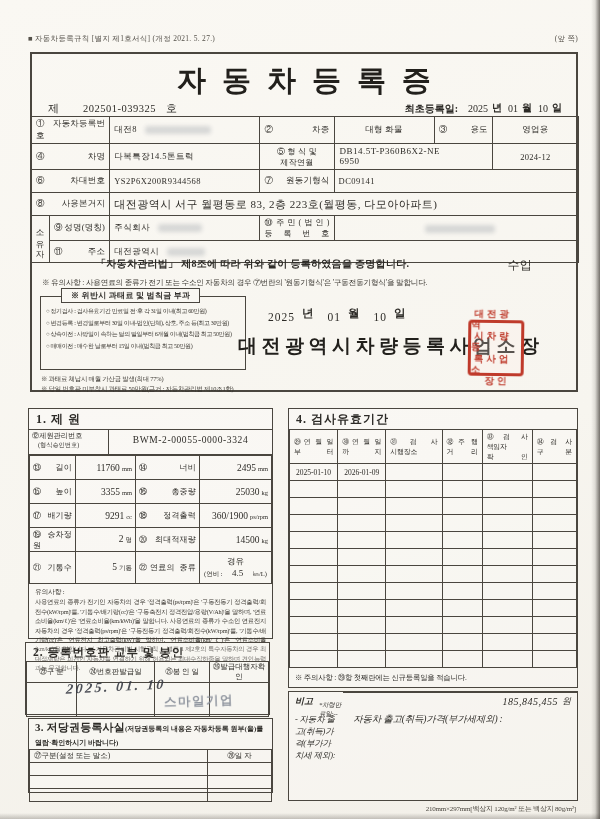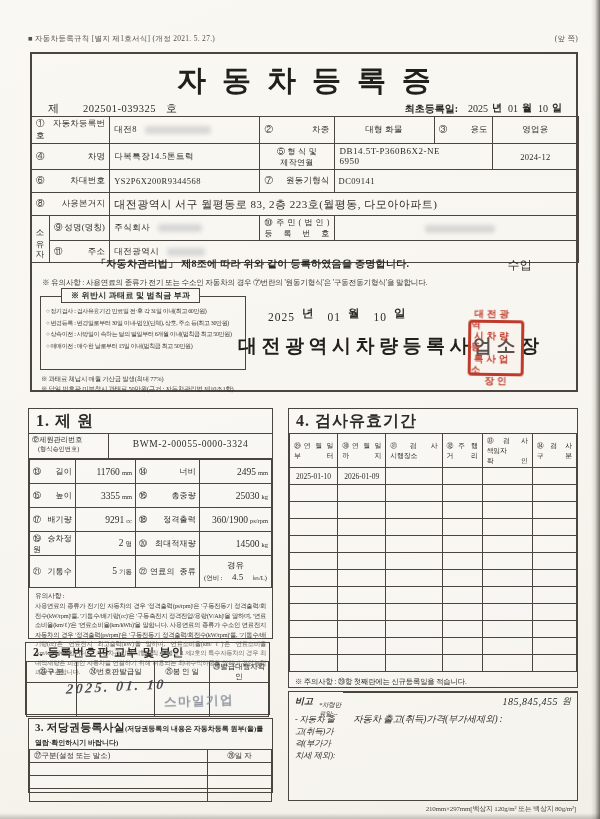--- a/index.html
+++ b/index.html
@@ -53,21 +53,21 @@
   .authority{position:absolute;top:279px;left:206px;font-size:19px;font-weight:bold;
     letter-spacing:4.5px;color:#22201c;}
   .seal{position:absolute;top:266px;left:436px;width:56px;height:56px;
     border:3px solid var(--seal_red,#bf3a2b);border-radius:4px;box-sizing:border-box;
     display:flex;flex-direction:column;justify-content:center;align-items:center;
     color:var(--seal_red,#bf3a2b);font-weight:bold;font-size:9.5px;line-height:1.18;
     letter-spacing:3px;text-indent:3px;filter:blur(.4px);transform:rotate(.8deg);
     background:rgba(255,235,230,.25);}
   
   .secbox{position:absolute;border:1.5px solid var(--line,#4a463f);box-sizing:border-box;background:rgba(255,255,255,.25);}
-  .sec-title{font-size:16px;font-weight:bold;padding:2px 0 1px 7px;letter-spacing:1px;}
+  .sec-title{font-size:12px;font-weight:bold;padding:2px 0 1px 7px;letter-spacing:1px;}
   .sec-title .sub{font-size:7px;font-weight:bold;letter-spacing:0;}
   #box1{left:28px;top:408px;width:245px;height:231px;}
   .mgmt-row{display:flex;border-top:1px solid var(--line,#4a463f);border-bottom:1px solid var(--line,#4a463f);height:24px;}
   .mgmt-lab{width:80px;border-right:1px solid var(--line,#4a463f);padding:1px 2px 0 3px;box-sizing:border-box;}
   .mgmt-lab .l1{font-size:7.2px;display:block;}
   .mgmt-lab .l2{font-size:6.2px;display:block;text-indent:6px;}
   .mgmt-val{flex:1;text-align:center;font-size:9.5px;letter-spacing:.6px;padding-top:5px;}
   table.spec{width:100%;border-collapse:collapse;table-layout:fixed;}
   table.spec td{border:1px solid var(--line,#4a463f);height:23px;padding:0 3px;overflow:hidden;}
   table.spec td.lab{font-size:8px;}

